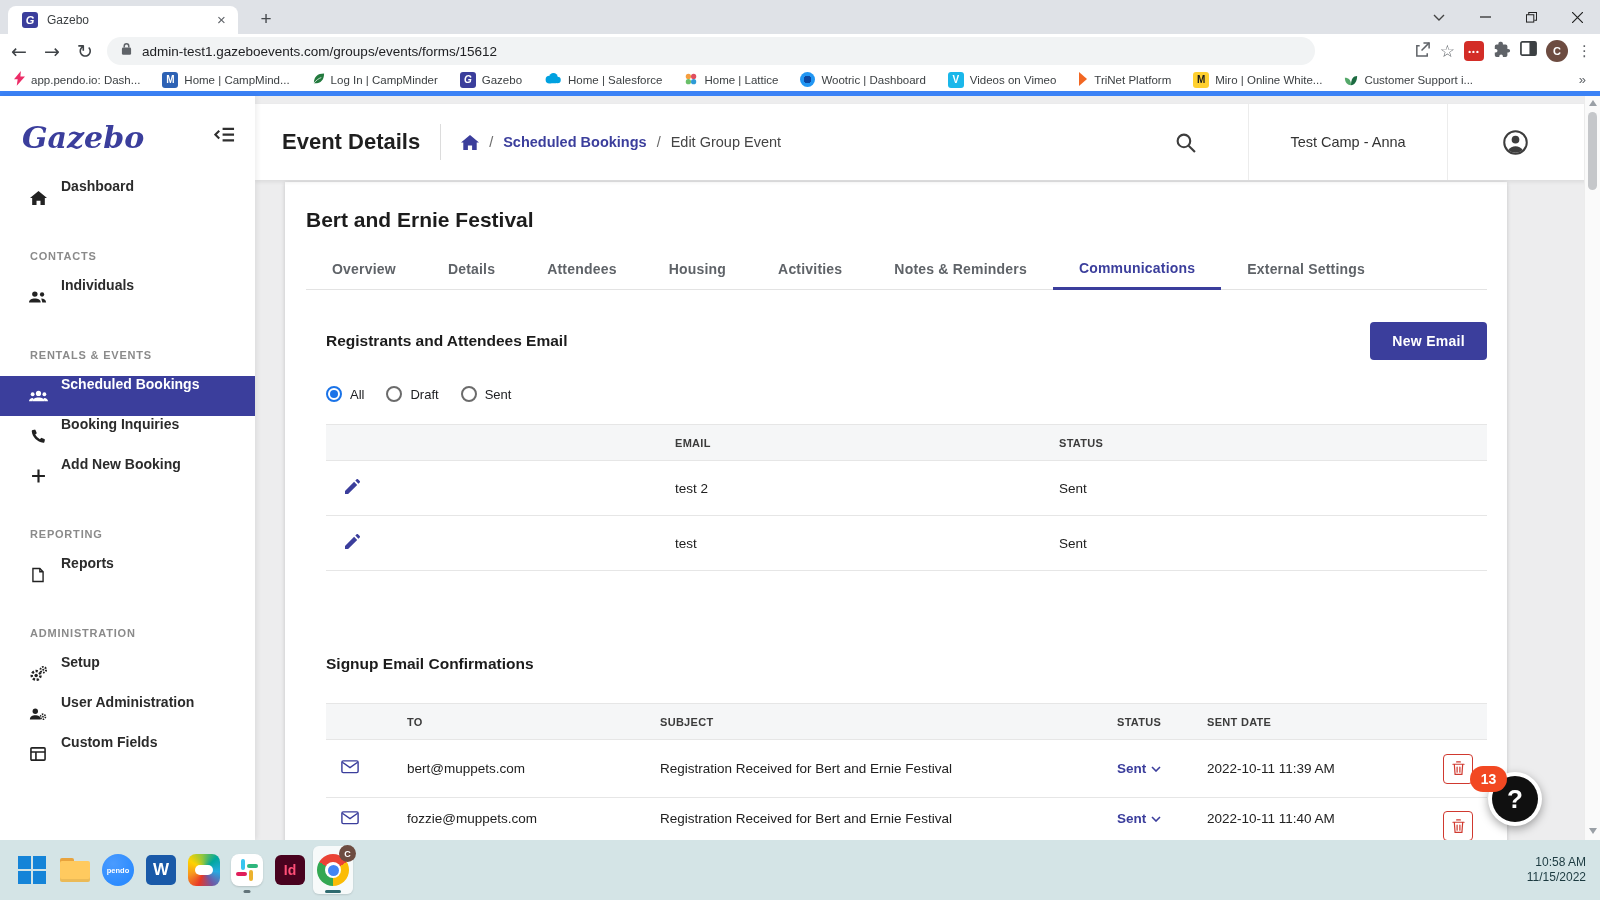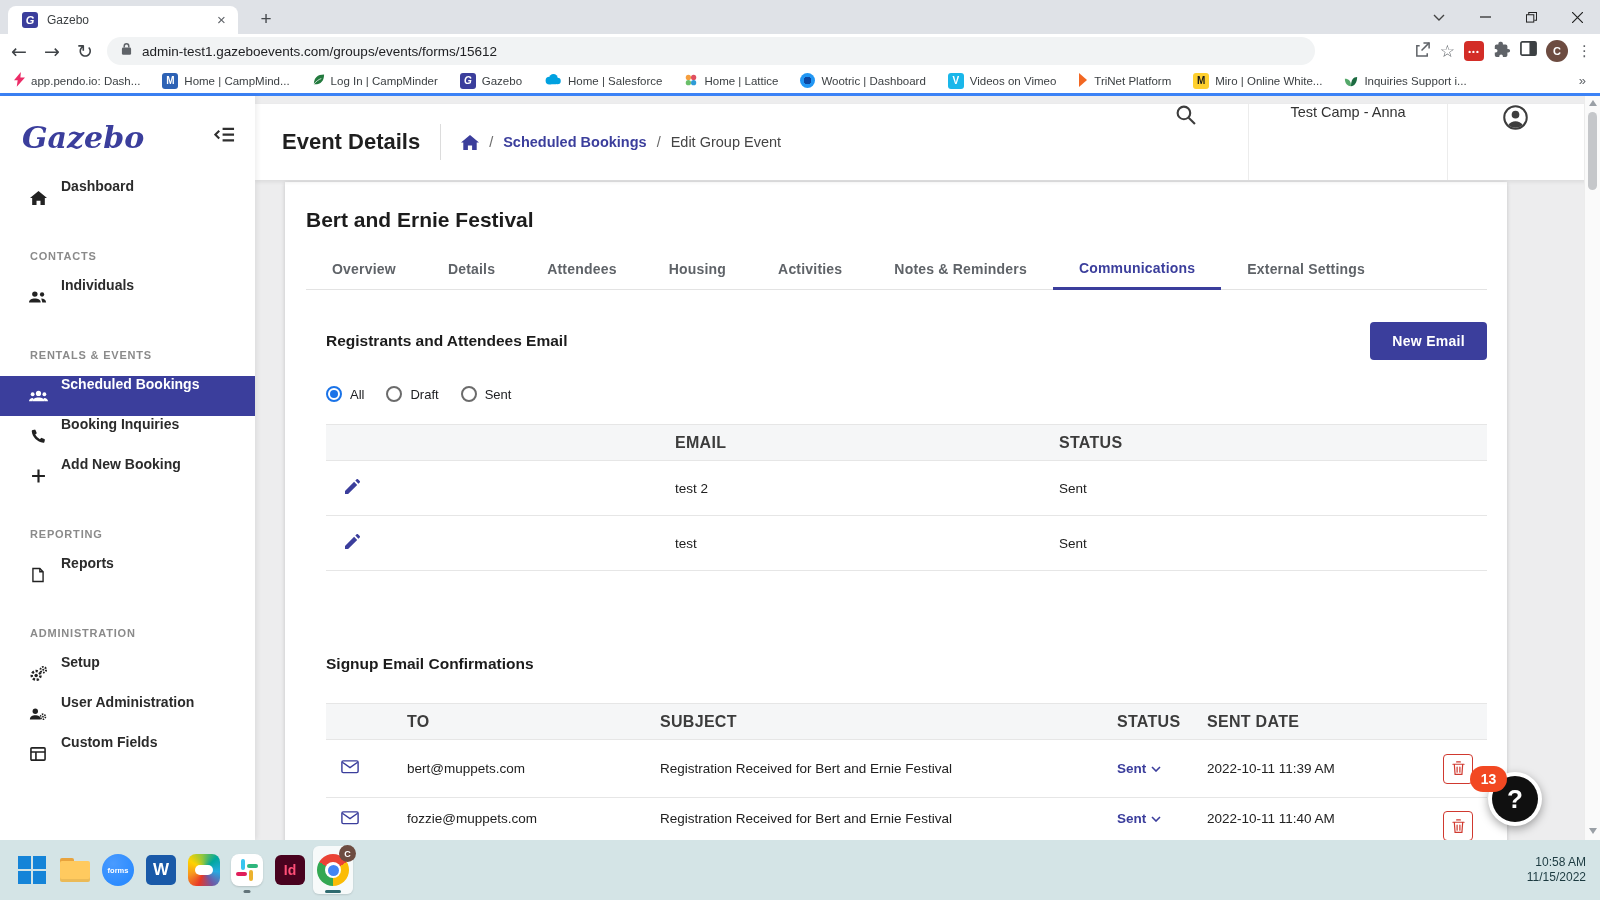--- a/index.html
+++ b/index.html
@@ -34,21 +34,21 @@
   .url-text { font-size:13.5px; color:#202124; margin-left:10px; }
   .nav-right { margin-left:auto; display:flex; align-items:center; gap:9px; margin-right:8px; }
   .lastpass { width:20px; height:20px; background:#d32d27; border-radius:4px; color:#fff;
               font-size:8px; letter-spacing:1px; display:flex; align-items:center; justify-content:center; font-weight:bold; }
   .avatar-c { width:22px; height:22px; border-radius:50%; background:#6d4c41; color:#fff;
               font-size:11px; font-weight:bold; display:flex; align-items:center; justify-content:center; }
   .dots { color:#5f6368; font-size:15px; font-family:"DejaVu Sans",sans-serif; }
 
   
   .bookmarks { position:absolute; top:68px; left:0; width:1600px; height:28px; background:#fff;
-               border-bottom:3px solid #3b82f6; display:flex; align-items:center; padding-left:14px;
+               border-bottom:5px solid #3b82f6; display:flex; align-items:center; padding-left:14px;
                gap:22px; font-size:11.5px; color:#3c4043; }
   .bm { display:flex; align-items:center; gap:6px; white-space:nowrap; }
   .bm-sq { width:16px; height:16px; border-radius:3px; display:flex; align-items:center; justify-content:center;
            color:#fff; font-size:10px; font-weight:bold; }
   .wootric-ico { width:15px; height:15px; border-radius:50%;
            background:radial-gradient(circle at 50% 50%, #0d47a1 0 36%, #2196f3 37% 100%); }
   .bm-overflow { margin-left:auto; margin-right:14px; color:#5f6368; font-size:13px; }
 
   
   .app { position:absolute; top:96px; left:0; width:1600px; height:744px; background:#ededee; }
@@ -67,21 +67,21 @@
   .first-item { margin-top:10px; }
 
   .appheader { position:absolute; left:255px; top:8px; width:1345px; height:76px; background:#fff;
                box-shadow:0 2px 4px rgba(0,0,0,.08); display:flex; align-items:center; z-index:5; }
   .page-title { font-size:22px; font-weight:bold; color:#1f1f1f; margin-left:27px; }
   .hdr-sep { width:1px; height:36px; background:#dcdcdc; margin:0 20px; }
   .crumb { display:flex; align-items:center; font-size:14.5px; }
   .crumb .slash { color:#6a6a6a; margin:0 10px; }
   .crumb-link { color:#3b3e9c; font-weight:bold; }
   .crumb-cur { color:#454545; }
-  .hdr-right { margin-left:auto; display:flex; align-items:flex-start; height:100%; margin-right:46px;gap:28px; }
+  .hdr-right { margin-left:auto; display:flex; align-items:center; height:100%; margin-right:46px;gap:28px; }
   .hdr-search { width:70px; display:flex; justify-content:center; }
   .hdr-div { width:1px; height:100%; background:#ececec; }
   .hdr-user { width:142px; text-align:center; font-size:14.5px; color:#333; }
   .hdr-avatar { width:78px; display:flex; justify-content:center; }
 
   .content { position:absolute; left:255px; top:76px; width:1345px; height:668px; overflow:hidden; }
   .card { position:absolute; left:30px; top:10px; width:1222px; height:700px; background:#fff;
           box-shadow:0 1px 4px rgba(0,0,0,.18); padding:26px 20px 0 21px; }
 
   .event-title { font-size:21px; font-weight:bold; color:#1c1c1c; }
@@ -101,21 +101,21 @@
 
   .radios { display:flex; align-items:center; gap:22px; margin-top:26px; font-size:13px; color:#202124; }
   .radio { display:flex; align-items:center; gap:8px; }
   .rc { width:16px; height:16px; border-radius:50%; border:2px solid #6b6b6b; position:relative; }
   .rc.sel { border-color:#1a73e8; }
   .rc.sel::after { content:""; position:absolute; inset:2px; background:#1a73e8; border-radius:50%; }
 
   table { border-collapse:collapse; table-layout:fixed; width:1161px; font-size:13.5px; color:#212121; }
   .tbl1 { margin-top:22px; }
   .tbl2 { margin-top:30px; }
-  th { background:#f5f6f7; height:36px; font-size:16px; font-weight:bold; color:#3c3c3c;
+  th { background:#f5f6f7; height:36px; font-size:11px; font-weight:bold; color:#3c3c3c;
        text-align:left; letter-spacing:.3px; border-top:1px solid #e6e6e6; border-bottom:1px solid #e6e6e6; }
   .tbl1 th, .tbl1 td { padding-left:19px; }
   .tbl2 th, .tbl2 td { padding-left:15px; }
   .tbl1 td { height:55px; border-bottom:1px solid #e6e6e6; }
   .tbl2 td { height:58px; border-bottom:1px solid #e6e6e6; }
   .sec2-title { margin-top:84px; }
   .status-link { color:#3b3e9c; font-weight:bold; display:inline-flex; align-items:center; gap:5px; }
   .trash-btn { width:30px; height:30px; border:1px solid #d0392f; border-radius:4px; background:#fff;
                display:flex; align-items:center; justify-content:center; margin-left:36px; }
   tr.partial td { vertical-align:top; padding-top:13px; border-bottom:none; }
@@ -310,21 +310,21 @@
     </span>
     <span class="bm">
       <span class="bm-sq" style="background:#ffd02f;color:#1a1a1a;">M</span>
       <span>Miro | Online White...</span>
     </span>
     <span class="bm">
       <span><svg viewBox="0 0 16 16" width="14">
             <path d="M8 15C8 9 5.5 6.5 1 6.5 1 12 4 15 8 15z" fill="#55a86a"></path>
             <path d="M8 15c0-7 2.5-10.5 7-10.5C15 10.5 12 15 8 15z" fill="#1c6b41"></path>
           </svg></span>
-      <span>Inquiries Support i...</span>
+      <span>Customer Support i...</span>
     </span>
     <span class="bm-overflow">»</span>
   </div>
 
   <div class="app">
 
     <div class="sidebar">
       <div class="logo-row">
         <span class="logo">Gazebo</span>
         <span>
@@ -629,21 +629,21 @@
           <div></div>
           <div></div>
           <div></div>
           <div></div>
         </span>
     </span>
     <span class="tb-slot">
       <span class="folder-ico"></span>
     </span>
     <span class="tb-slot">
-      <span class="zoom-ico">forms</span>
+      <span class="zoom-ico">pendo</span>
     </span>
     <span class="tb-slot">
       <span class="word-ico">W</span>
     </span>
     <span class="tb-slot">
       <span class="cc-ico"></span>
     </span>
     <span class="tb-slot">
       <span class="slack-ico">
           <i class="slack-a"></i>

